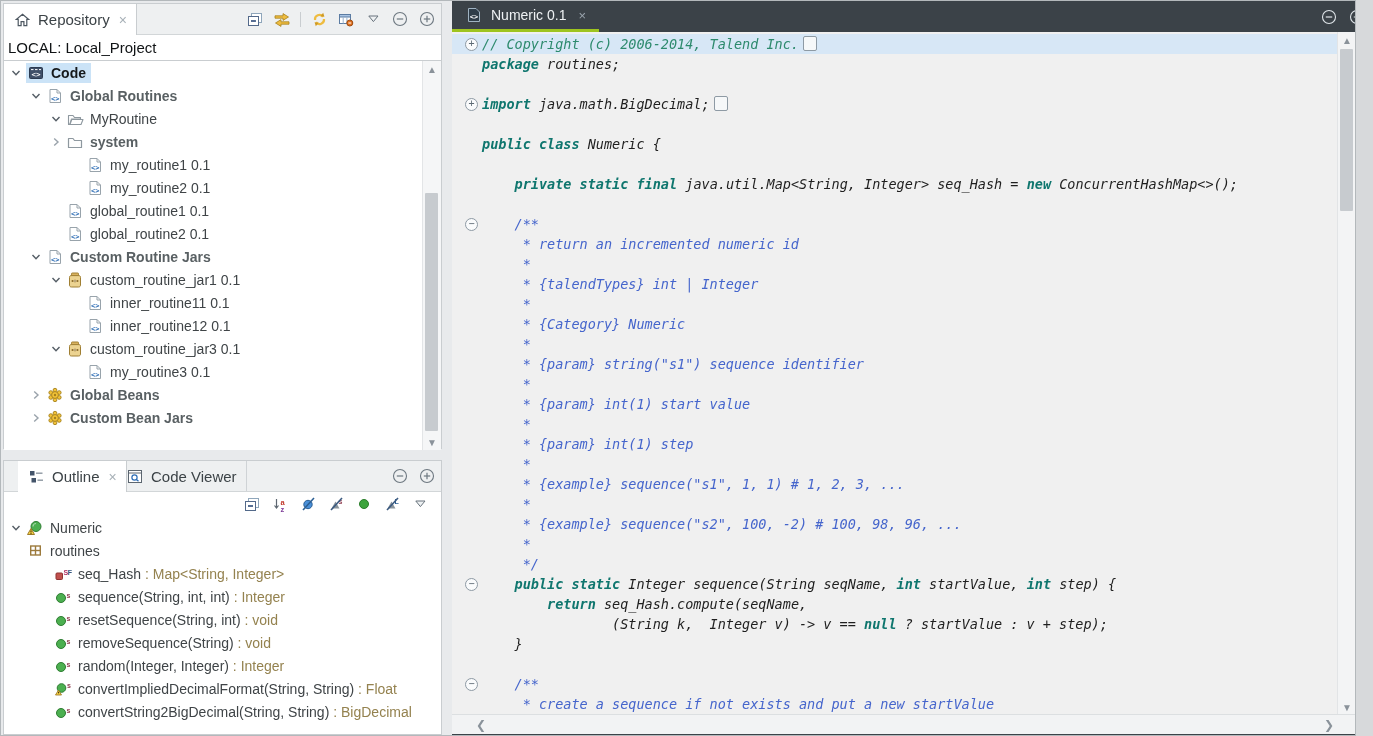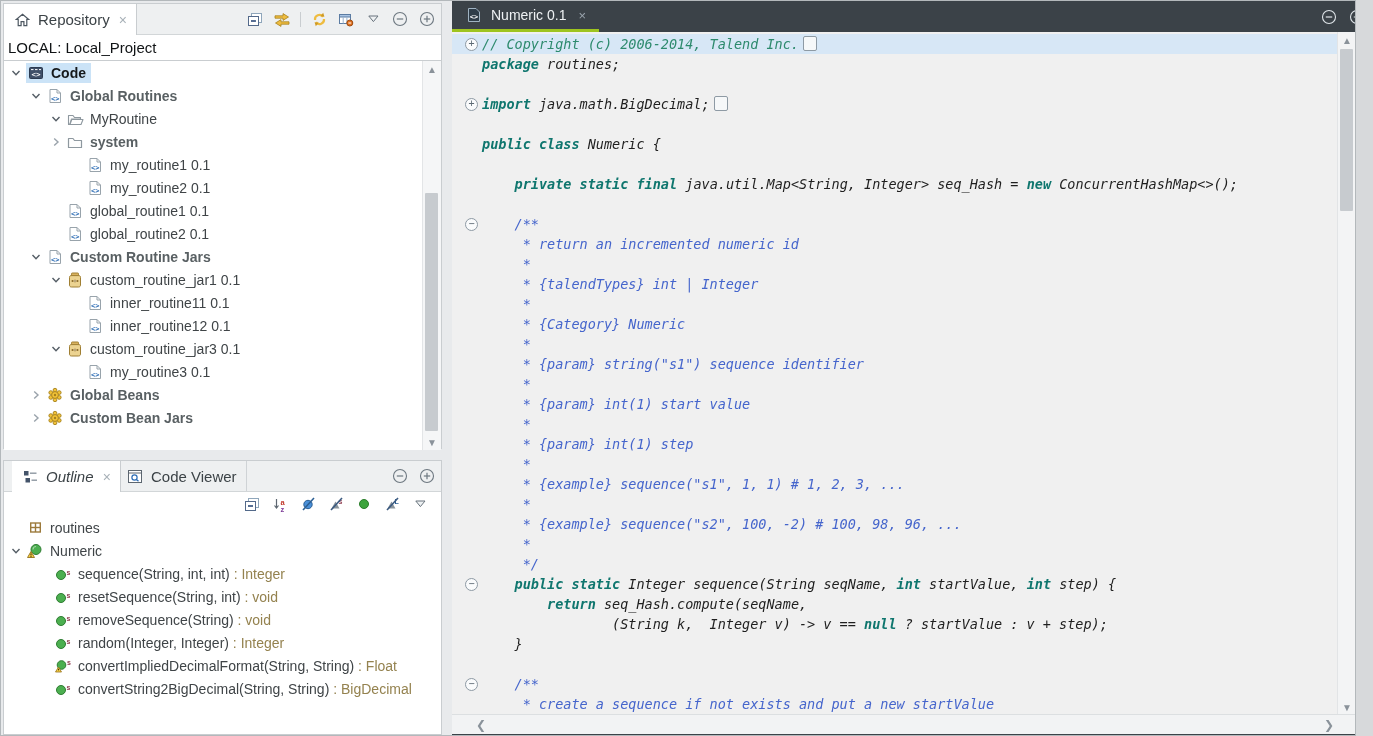--- a/index.html
+++ b/index.html
@@ -386,21 +386,21 @@
               <circle cx="8" cy="8" r="1.2" fill="#a5811d"></circle>
             </svg>
           </span>
           <span class="lbl b">Custom Bean Jars</span>
         </div>
       </div>
   </div>
 
   <div class="panel" style="left:2px;top:459px;width:439px;height:275px;">
     <div class="ptabs">
-      <div class="ptab active" style="left:8px;font-style:italic;">
+      <div class="ptab active" style="left:14px;">
         <span class="ticn">
             <svg width="15" height="14">
               <rect x="1" y="1" width="4.5" height="4.5" fill="#44546a"></rect>
               <rect x="2.5" y="8" width="4.5" height="4.5" fill="#44546a"></rect>
               <line x1="7" y1="3.2" x2="13.5" y2="3.2" stroke="#8d97a1" stroke-width="1.4"></line>
               <line x1="8.5" y1="10.2" x2="14" y2="10.2" stroke="#8d97a1" stroke-width="1.4"></line>
             </svg>
           </span>
         <span>Outline</span>
         <span class="x">×</span>
@@ -472,54 +472,67 @@
             <line x1="13" y1="1" x2="2" y2="13" stroke="#3b5a80" stroke-width="1.6"></line>
           </svg>
         </span>
         <span class="ticn">
           <svg width="11" height="8">
             <path d="M0.8 1 H10 L5.4 6.6 Z" fill="#eef1f3" stroke="#68737c"></path>
           </svg>
         </span>
       </div>
     <div class="ptree" style="height:218px;">
+        <div class="trow">
+          <span class="ind" style="width: 2px;"></span>
+          <span class="chev">
+            <svg width="10" height="10">
+              <path d="M1.5 3 L5 6.8 L8.5 3" fill="none" stroke="#555e66" stroke-width="1.4"></path>
+            </svg>
+          </span>
+          <span class="ticn ticon">
+            <svg width="16" height="16">
+              <circle cx="9" cy="6.5" r="5" fill="#4caf50" stroke="#2e7d32"></circle>
+              <path d="M9 3.5 A3 3 0 0 0 6 6.5" fill="none" stroke="#a5d6a7" stroke-width="1.2"></path>
+              <path d="M0.5 14.5 L4 8.5 L7.5 14.5 Z" fill="#f7cf43" stroke="#93701c" stroke-width="0.9" stroke-linejoin="round"></path>
+              <line x1="4" y1="10.5" x2="4" y2="12.6" stroke="#4a3a0a" stroke-width="1.1"></line>
+              <circle cx="4" cy="13.6" r="0.7" fill="#4a3a0a"></circle>
+            </svg>
+          </span>
+          <span class="lbl">Numeric</span>
+        </div>
         <div class="trow">
           <span class="ind" style="width: 2px;"></span>
           <span class="chev"></span>
           <span class="ticn ticon">
             <svg width="15" height="13">
               <g stroke="#9c7a3c" stroke-width="1.4">
                 <line x1="2" y1="2" x2="13" y2="2"></line>
                 <line x1="2" y1="6.5" x2="13" y2="6.5"></line>
                 <line x1="2" y1="11" x2="13" y2="11"></line>
                 <line x1="2.7" y1="2" x2="2.7" y2="11"></line>
                 <line x1="7.5" y1="2" x2="7.5" y2="11"></line>
                 <line x1="12.3" y1="2" x2="12.3" y2="11"></line>
               </g>
             </svg>
           </span>
           <span class="lbl">routines</span>
         </div>
         <div class="trow">
-          <span class="ind" style="width: 2px;"></span>
-          <span class="chev">
-            <svg width="10" height="10">
-              <path d="M1.5 3 L5 6.8 L8.5 3" fill="none" stroke="#555e66" stroke-width="1.4"></path>
-            </svg>
-          </span>
-          <span class="ticn ticon">
-            <svg width="16" height="16">
-              <circle cx="9" cy="6.5" r="5" fill="#4caf50" stroke="#2e7d32"></circle>
-              <path d="M9 3.5 A3 3 0 0 0 6 6.5" fill="none" stroke="#a5d6a7" stroke-width="1.2"></path>
-              <path d="M0.5 14.5 L4 8.5 L7.5 14.5 Z" fill="#f7cf43" stroke="#93701c" stroke-width="0.9" stroke-linejoin="round"></path>
-              <line x1="4" y1="10.5" x2="4" y2="12.6" stroke="#4a3a0a" stroke-width="1.1"></line>
-              <circle cx="4" cy="13.6" r="0.7" fill="#4a3a0a"></circle>
-            </svg>
-          </span>
-          <span class="lbl">Numeric</span>
+          <span class="ind" style="width: 30px;"></span>
+          <span class="chev"></span>
+          <span class="ticn ticon">
+            <svg width="17" height="14">
+              <rect x="1" y="6" width="6.5" height="6.5" rx="1" fill="#c0504d" stroke="#8e3230"></rect>
+              <text x="8.5" y="8" font-size="7" font-weight="bold" fill="#b03060">S</text>
+              <text x="12.8" y="8" font-size="7" font-weight="bold" fill="#33567f">F</text>
+            </svg>
+          </span>
+          <span class="lbl">seq_Hash</span>
+          <span class="otype"> : Map&lt;String, Integer&gt;</span>
         </div>
         <div class="trow">
           <span class="ind" style="width: 30px;"></span>
           <span class="chev"></span>
           <span class="ticn ticon">
             <svg width="16" height="14">
               <circle cx="6" cy="8" r="4.5" fill="#4caf50" stroke="#2e7d32"></circle>
               <text x="11.5" y="7.5" font-size="7" font-weight="bold" fill="#8e3b4e">s</text>
             </svg>
           </span>

